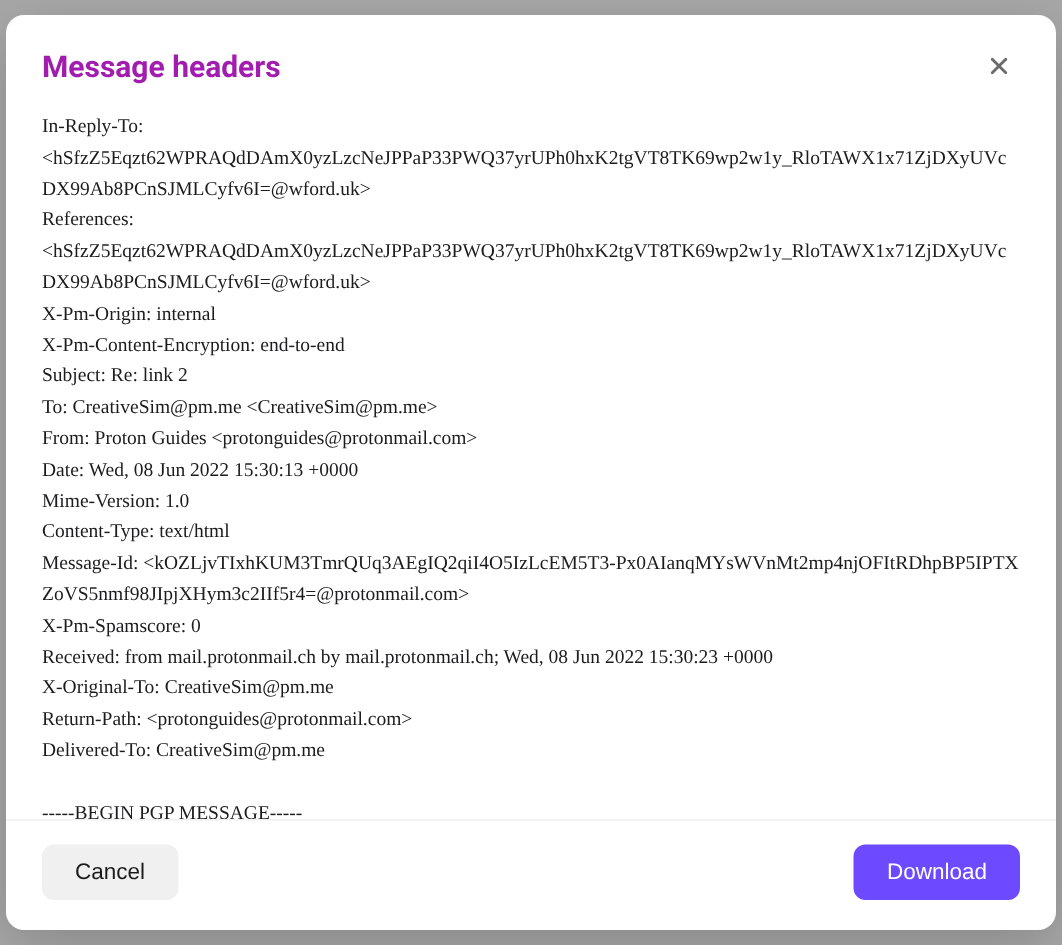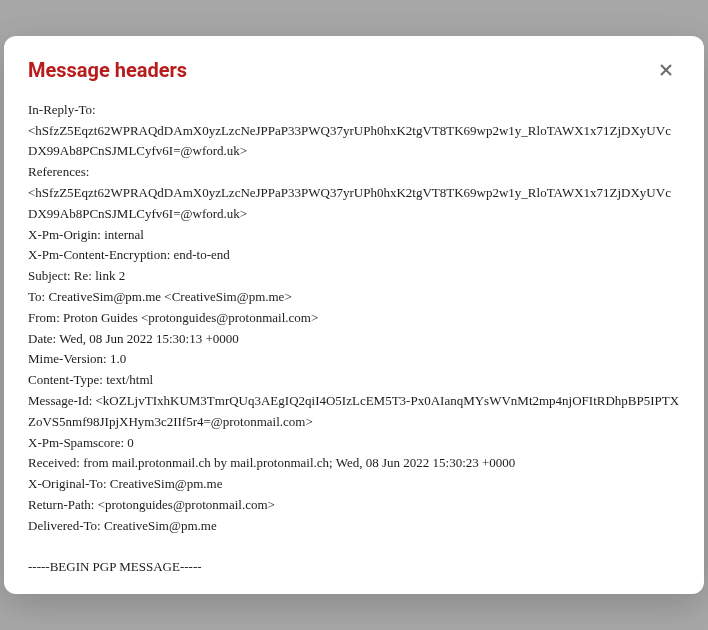--- a/index.html
+++ b/index.html
@@ -45,21 +45,21 @@
       display: flex;
       align-items: center;
       justify-content: space-between;
       padding: 20px 24px 16px 24px;
       flex-shrink: 0;
     }
 
     .modal-title {
       font-size: 20px;
       font-weight: 700;
-      color: #b91c1c;
+      color: #a21caf;
     }
 
     .close-btn {
       background: none;
       border: none;
       cursor: pointer;
       color: #6b6b6b;
       display: flex;
       align-items: center;
       justify-content: center;
@@ -150,14 +150,18 @@
 Message-Id: &lt;kOZLjvTIxhKUM3TmrQUq3AEgIQ2qiI4O5IzLcEM5T3-Px0AIanqMYsWVnMt2mp4njOFItRDhpBP5IPTXZoVS5nmf98JIpjXHym3c2IIf5r4=@protonmail.com&gt;
 X-Pm-Spamscore: 0
 Received: from mail.protonmail.ch by mail.protonmail.ch; Wed, 08 Jun 2022 15:30:23 +0000
 X-Original-To: CreativeSim@pm.me
 Return-Path: &lt;protonguides@protonmail.com&gt;
 Delivered-To: CreativeSim@pm.me
 
 -----BEGIN PGP MESSAGE-----</div>
     </div>
 
+    <div class="modal-footer">
+      <button class="cancel-btn">Cancel</button>
+      <button class="download-btn">Download</button>
+    </div>
   </div>
 </div>
 
 </body></html>

